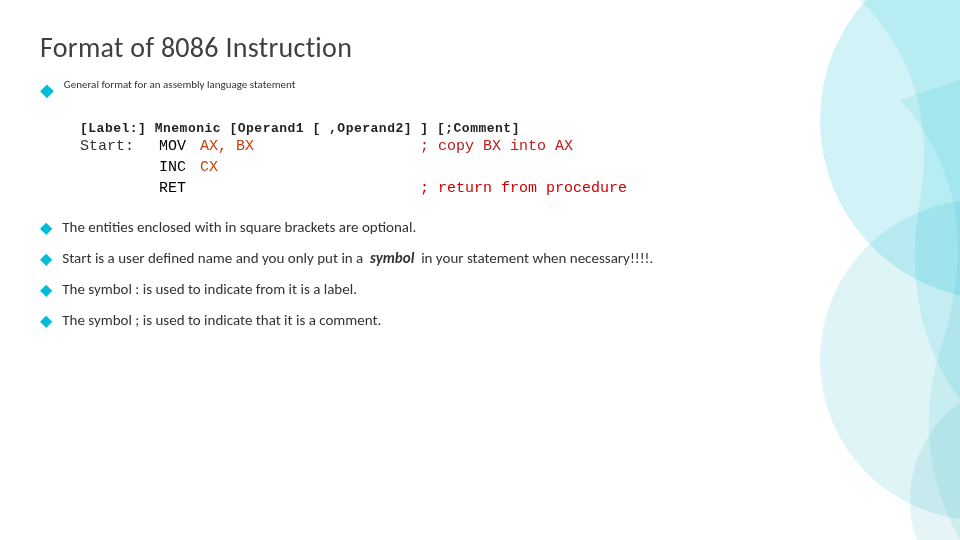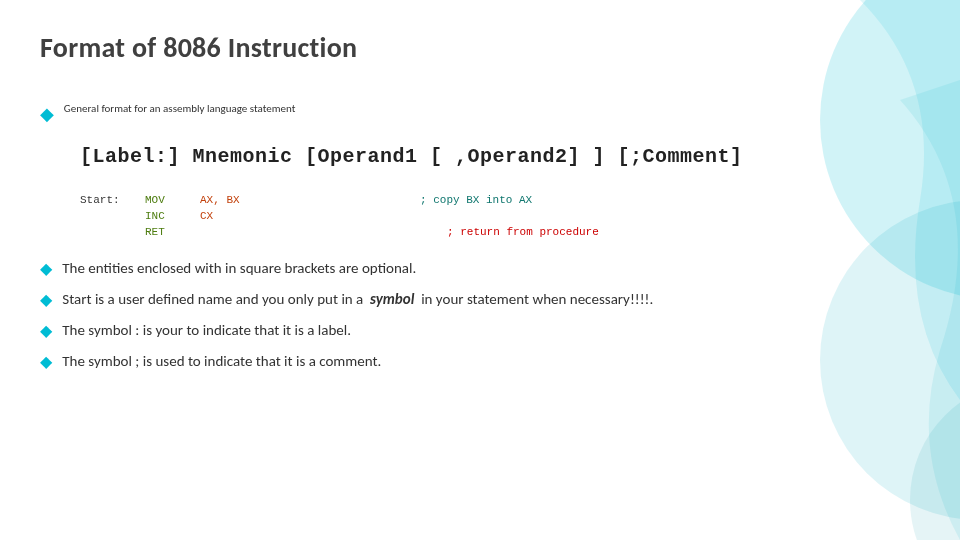--- a/index.html
+++ b/index.html
@@ -25,23 +25,23 @@
     }
 
     .content {
       position: relative;
       z-index: 1;
       padding: 30px 40px 20px 40px;
     }
 
     .page-title {
       font-size: 28px;
-      font-weight: 700;
+      font-weight: 400;
       color: #404040;
-      margin-bottom: 36px;
+      margin-bottom: 12px;
       letter-spacing: 0.3px;
     }
 
     .bullet-section {
       display: flex;
       align-items: flex-start;
       margin-bottom: 18px;
     }
 
     .diamond-bullet {
@@ -58,62 +58,62 @@
       line-height: 1.4;
     }
 
     .instruction-table {
       margin: 20px 0 20px 40px;
       width: calc(100% - 80px);
     }
 
     .header-row {
       font-family: 'Courier New', monospace;
-      font-size: 20px;
+      font-size: 13px;
       font-weight: bold;
       color: #222;
-      margin-bottom: 26px;
+      margin-bottom: 2px;
       letter-spacing: 0.5px;
     }
 
     .code-rows {
       margin-left: 0;
     }
 
     .code-row {
       display: flex;
       align-items: baseline;
       margin-bottom: 4px;
       font-family: 'Courier New', monospace;
-      font-size: 11px;
+      font-size: 15px;
     }
 
     .code-label {
       width: 65px;
       color: #333;
       font-weight: normal;
     }
 
     .code-mnemonic {
       width: 55px;
-      color: #4d7c0f;
+      color: #000000;
+      text-align: center;
     }
 
     .code-operands {
       width: 220px;
       color: #c2410c;
     }
 
     .code-comment {
-      color: #0f766e;
+      color: #b91c1c;
     }
 
     .comment-red {
       color: #cc0000;
-      margin-left: 27px;
     }
 
     .bullet-subsections {
       margin-top: 12px;
     }
 
     .sub-bullet {
       display: flex;
       align-items: flex-start;
       margin-bottom: 10px;
@@ -203,21 +203,21 @@
     <div class="sub-bullet">
       <span class="sub-diamond">◆</span>
       <span class="sub-text">
         Start is a user defined name and you only put in a &nbsp;<span class="italic-text">symbol</span>&nbsp; in your statement when necessary!!!!.
       </span>
     </div>
 
     <div class="sub-bullet">
       <span class="sub-diamond">◆</span>
       <span class="sub-text">
-        The symbol : is your to indicate that it is a label.
+        The symbol : is used to indicate from it is a label.
       </span>
     </div>
 
     <div class="sub-bullet">
       <span class="sub-diamond">◆</span>
       <span class="sub-text">
         The symbol ; is used to indicate that it is a comment.
       </span>
     </div>
 

